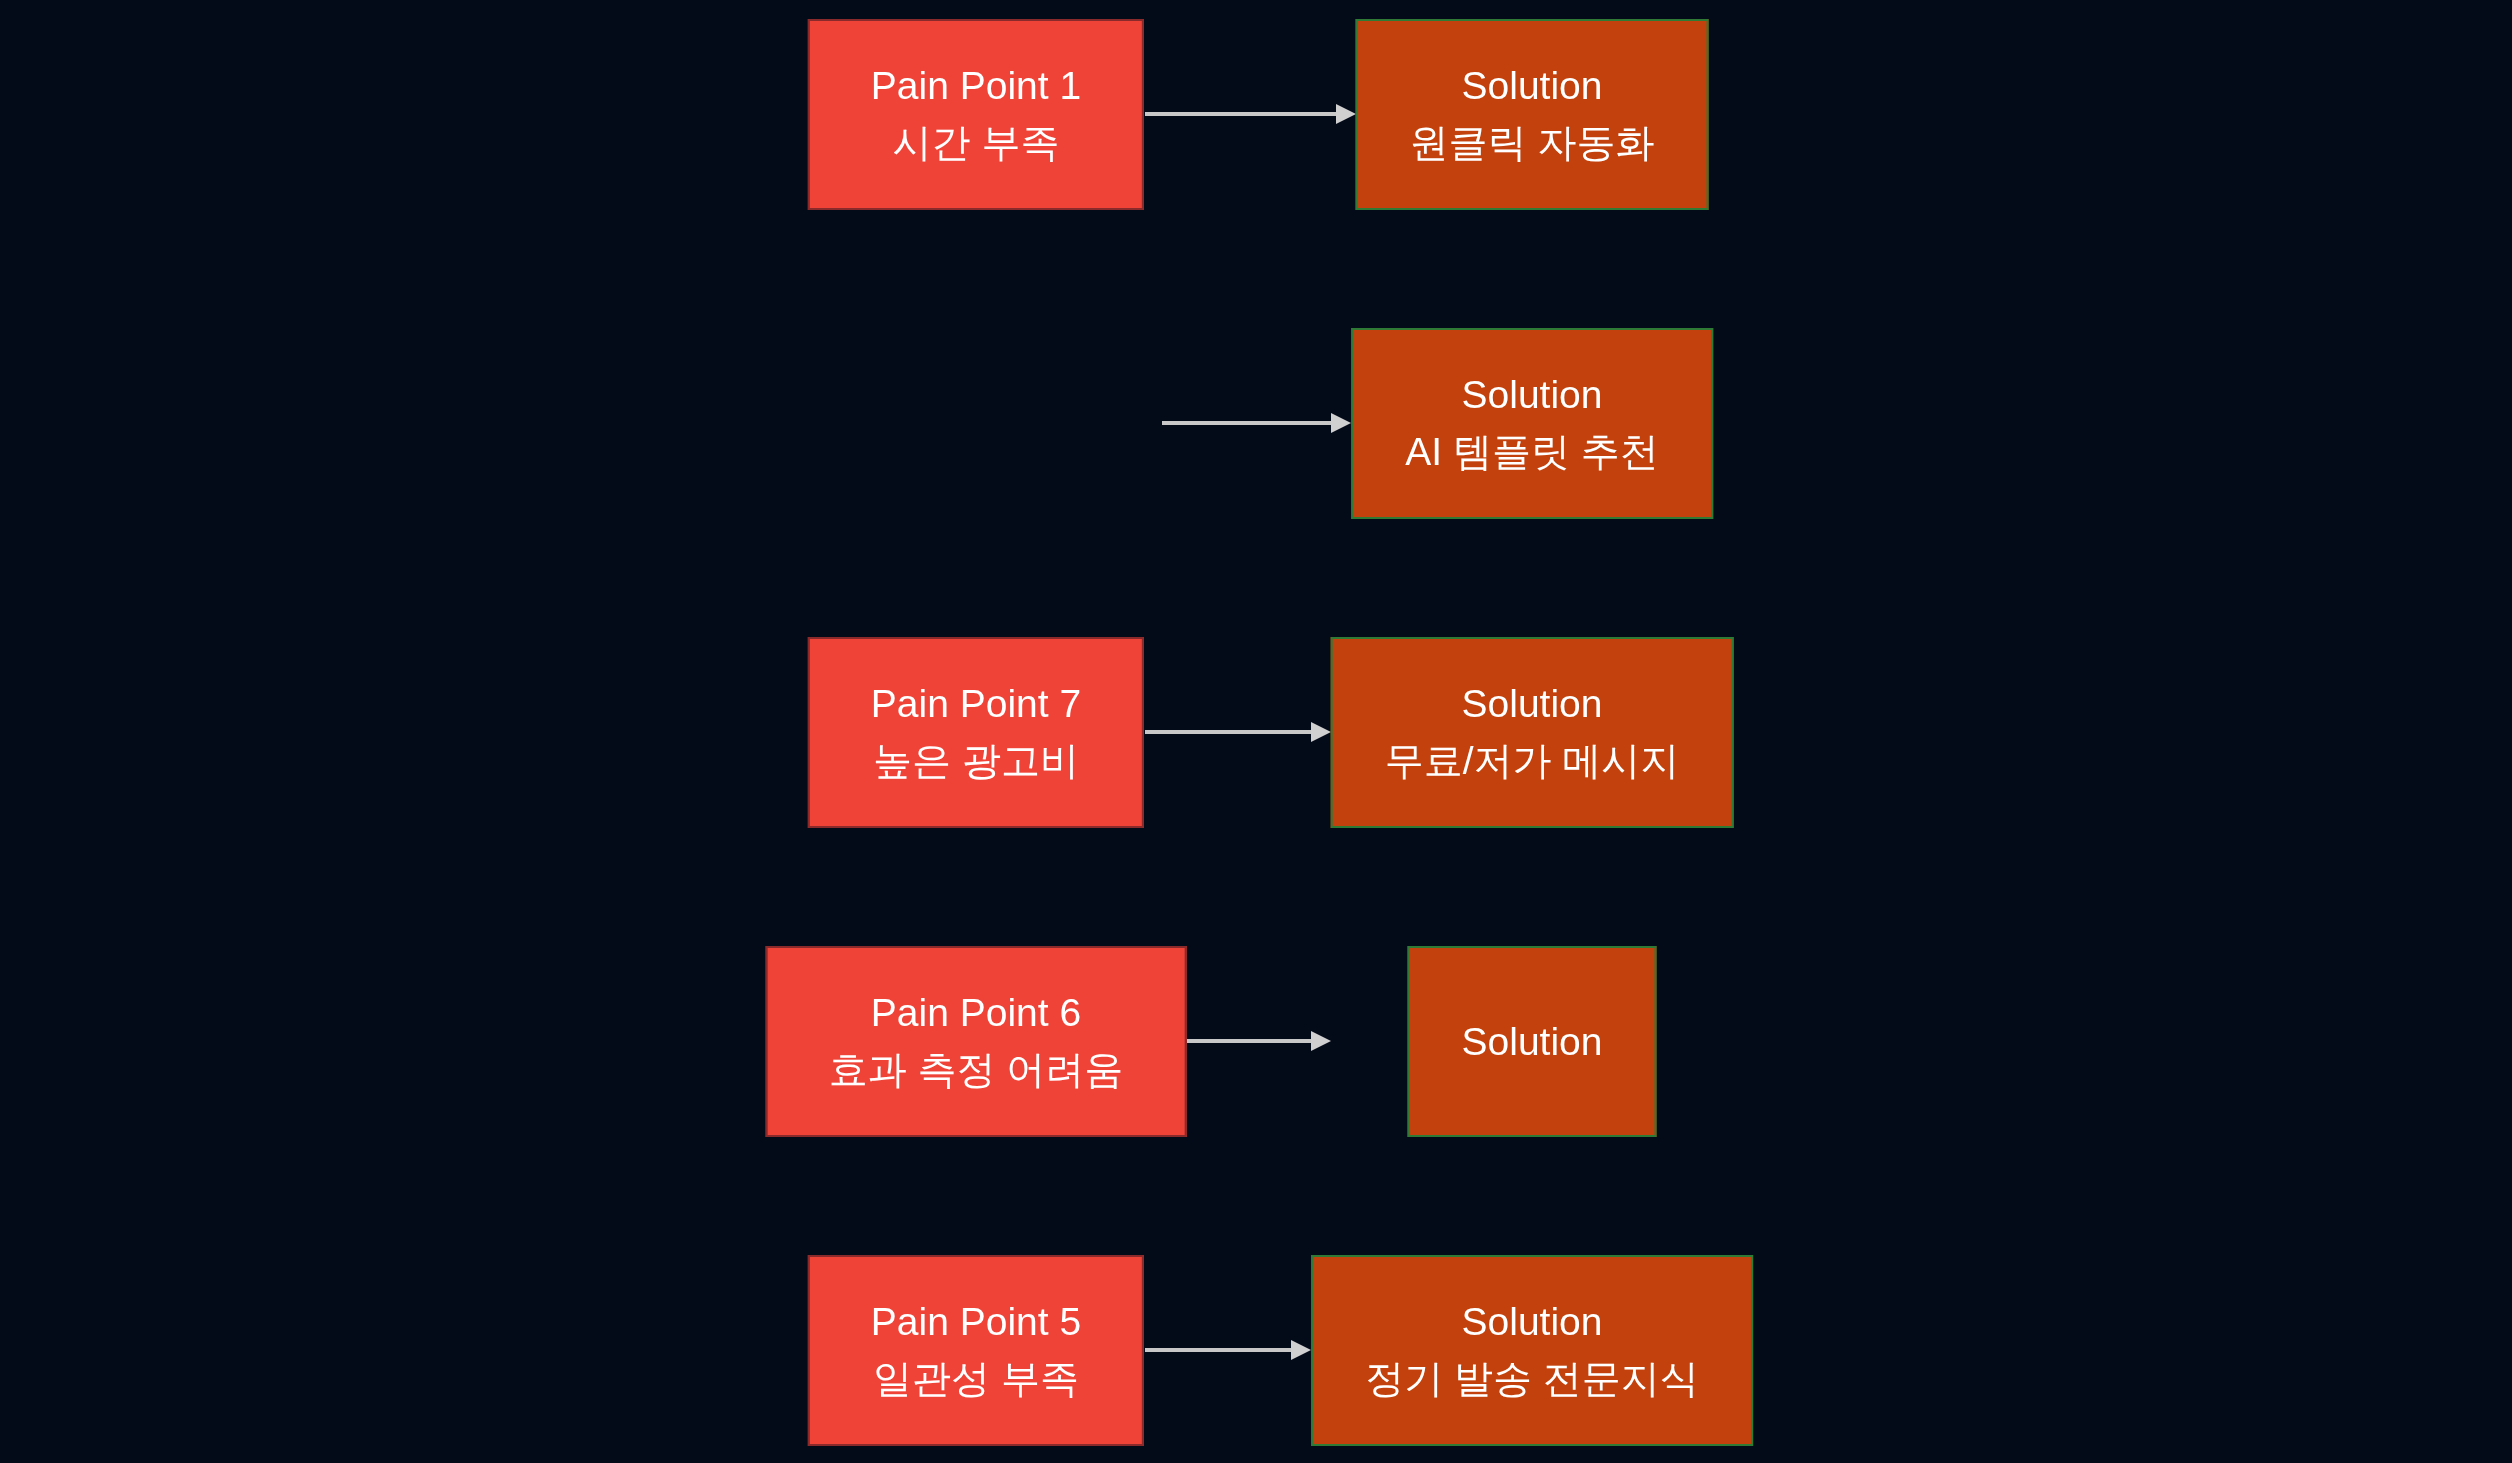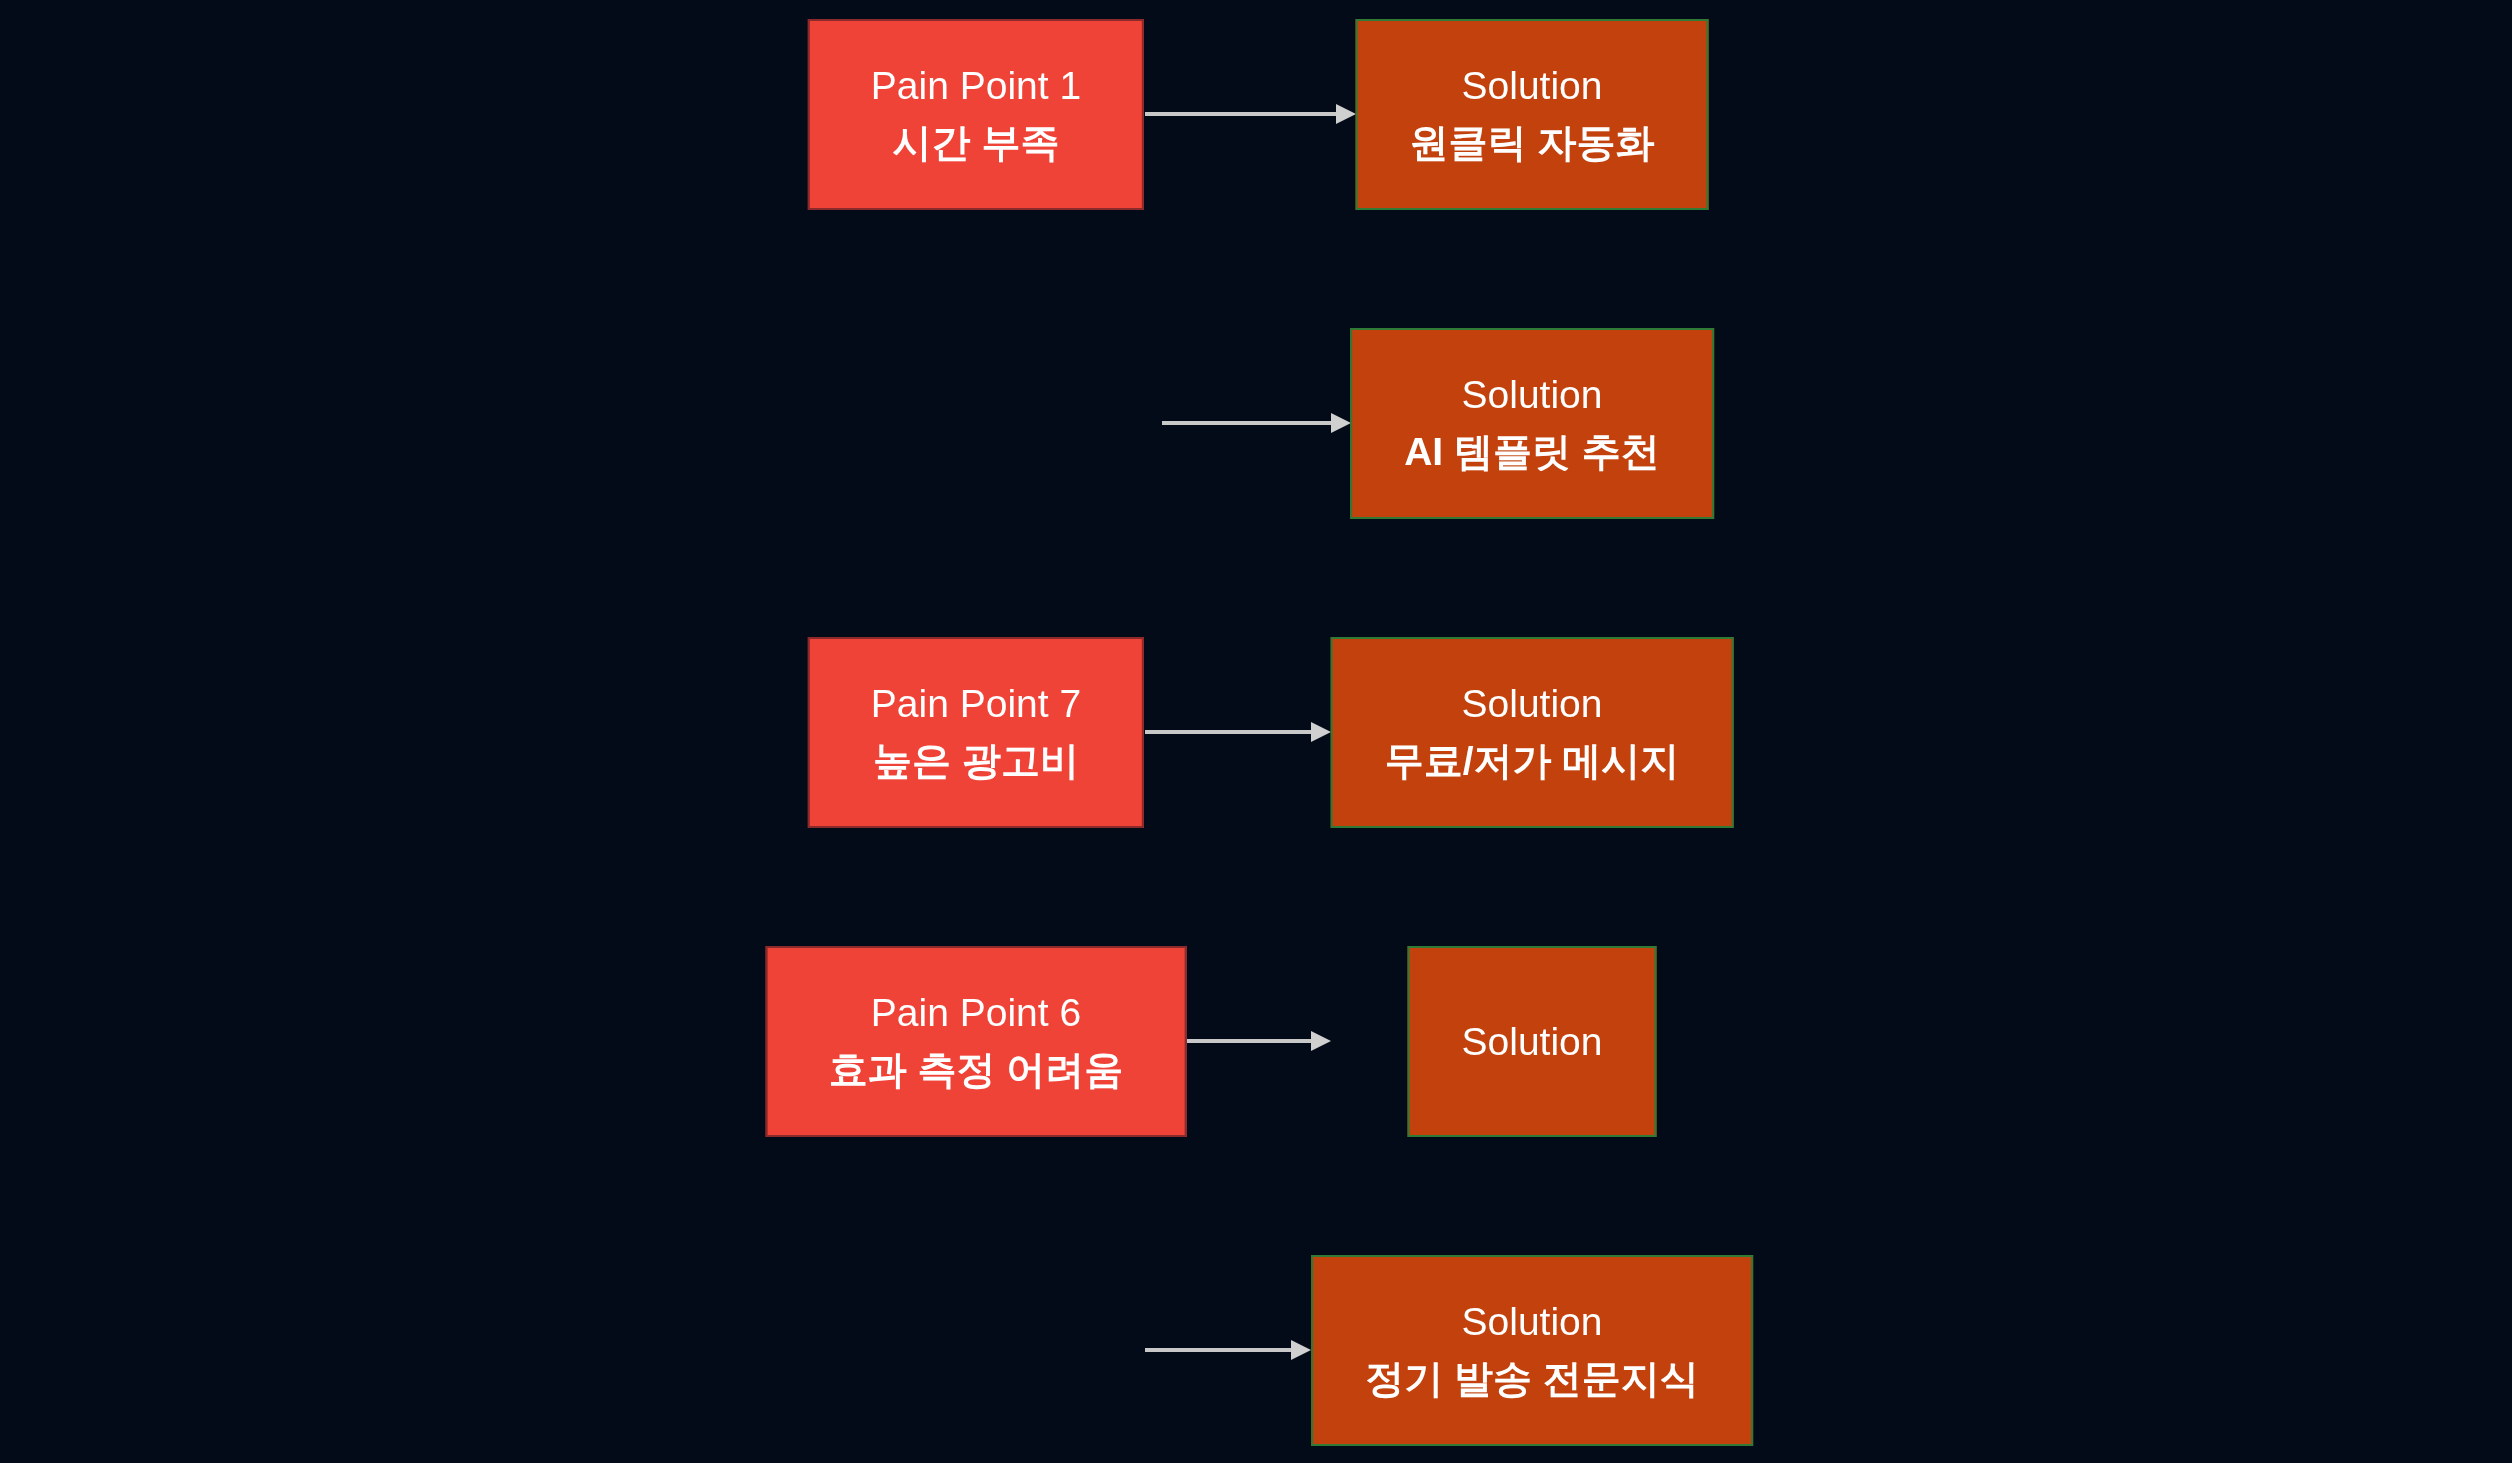--- a/index.html
+++ b/index.html
@@ -38,21 +38,21 @@
     justify-content: center;
     align-items: center;
     text-align: center;
     color: #ffffff;
     font-size: 39px;
     line-height: 57px;
     white-space: nowrap;
     z-index: 2;
   }
   .node .title { font-weight: 400; }
-  .node .subtitle { font-weight: 700; }
+  .node .subtitle { font-weight: 400; }
   .pain {
     left: 976px;
     transform: translateX(-50%);
     background: #f04338;
     border: 2.8px solid #8a2a2a;
     padding: 0 61px;
   }
   .sol {
     left: 1532px;
     transform: translateX(-50%);
@@ -127,20 +127,24 @@
       <div class="subtitle">효과 측정 어려움</div>
     </div>
     <div class="node sol">
       <div class="title">Solution</div>
     </div>
   </div>
 
   <div class="row">
     <div class="arrow-line" style="left: 1145px; width: 151px;"></div>
     <div class="arrow-head" style="left: 1291px;"></div>
+    <div class="node pain">
+      <div class="title">Pain Point 5</div>
+      <div class="subtitle">일관성 부족</div>
+    </div>
     <div class="node sol">
       <div class="title">Solution</div>
       <div class="subtitle">정기 발송 전문지식</div>
     </div>
   </div>
 
 </div>
 
 
 </body></html>

